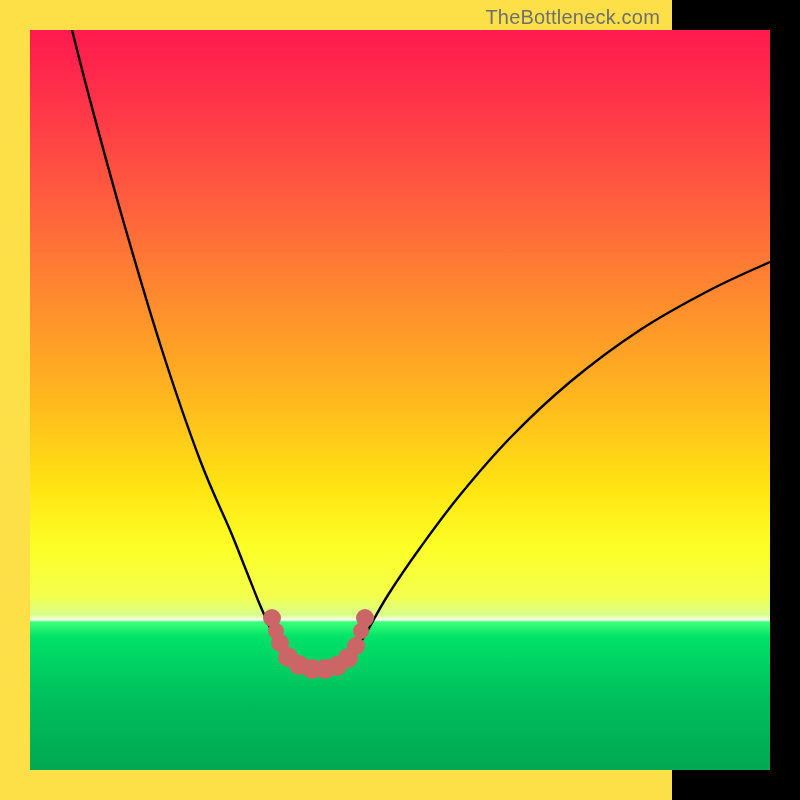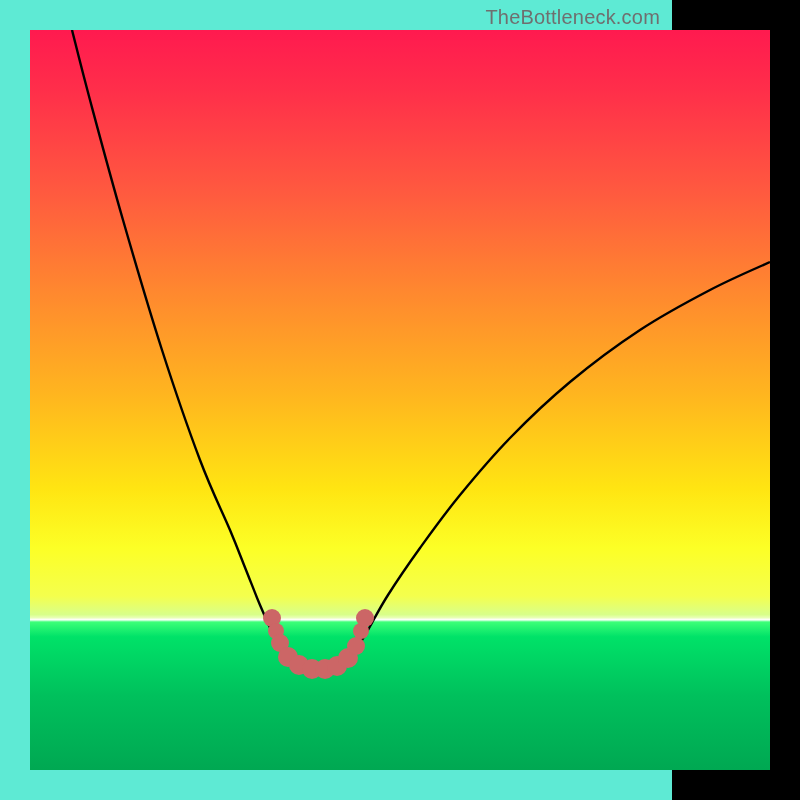--- a/index.html
+++ b/index.html
@@ -8,21 +8,21 @@
     width: 800px;
     height: 800px;
     background: #000;
     overflow: hidden;
     font-family: Arial, Helvetica, sans-serif;
   }
   .frame {
     position: absolute;
     left: 0; top: 0;
     width: 672px; height: 800px;
-    background: #5eead4;
+    background: #fde047;
   }
   .watermark {
     position: absolute;
     top: 6px;
     right: 12px;
     color: #6f6f6f;
     font-size: 20px;
     font-weight: 500;
     letter-spacing: 0.2px;
     z-index: 50;

